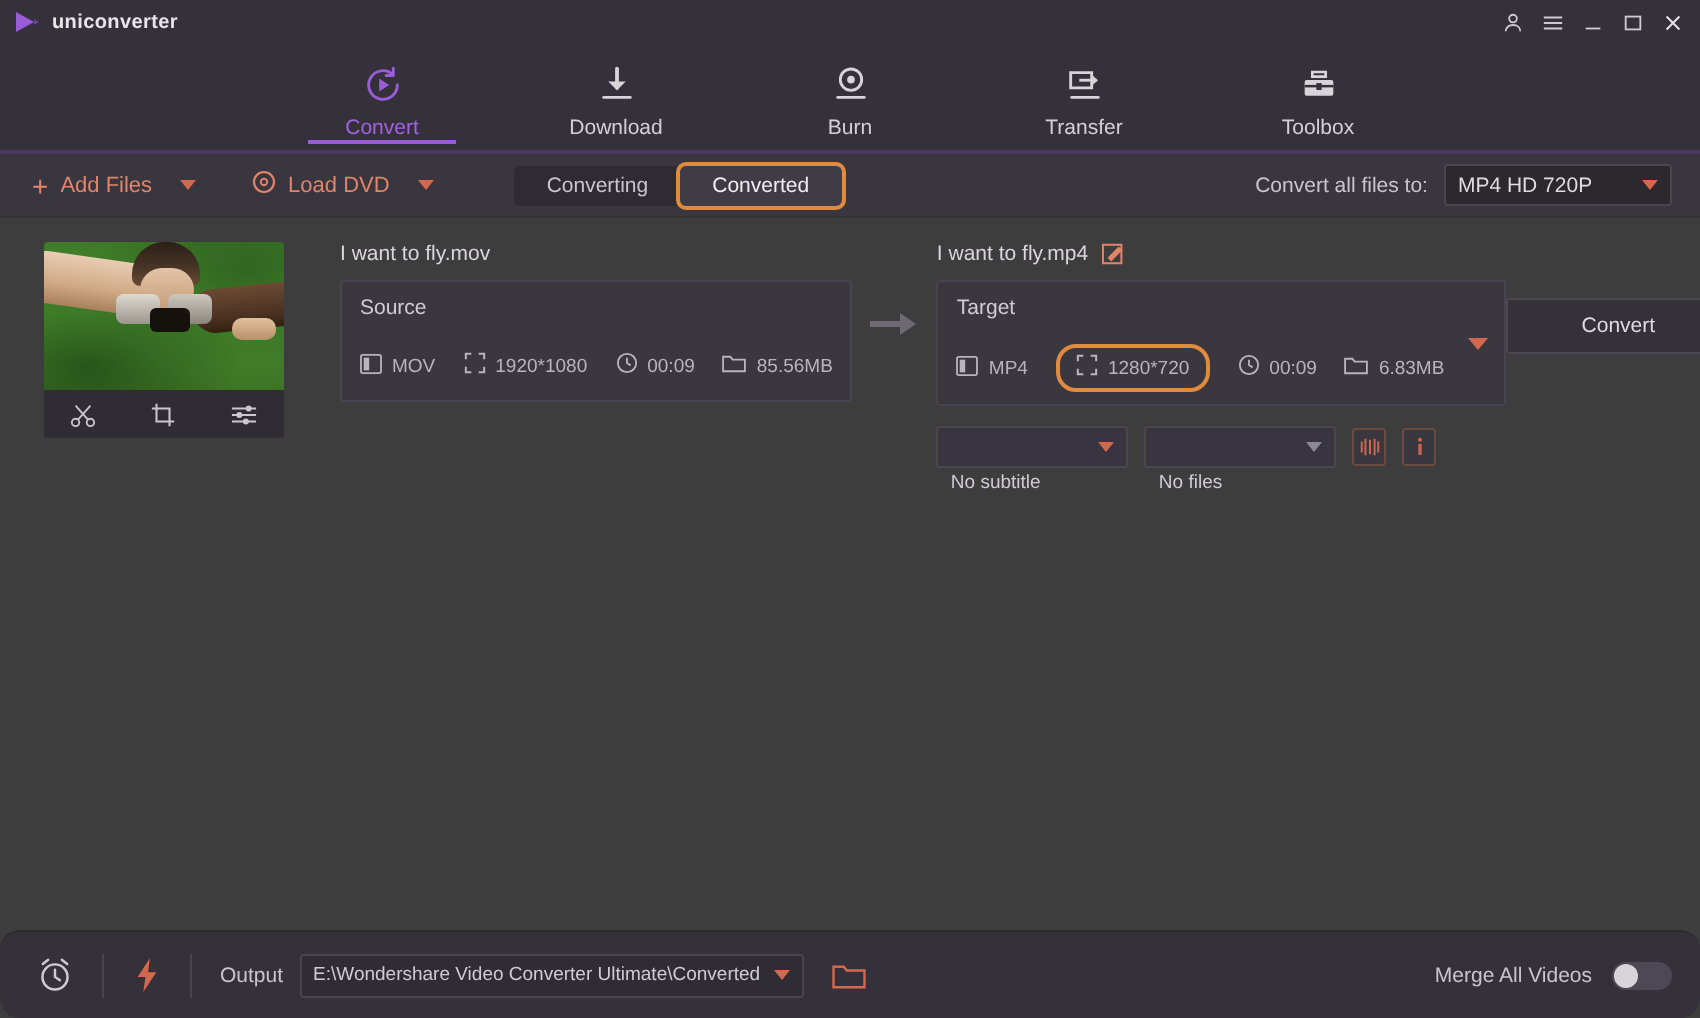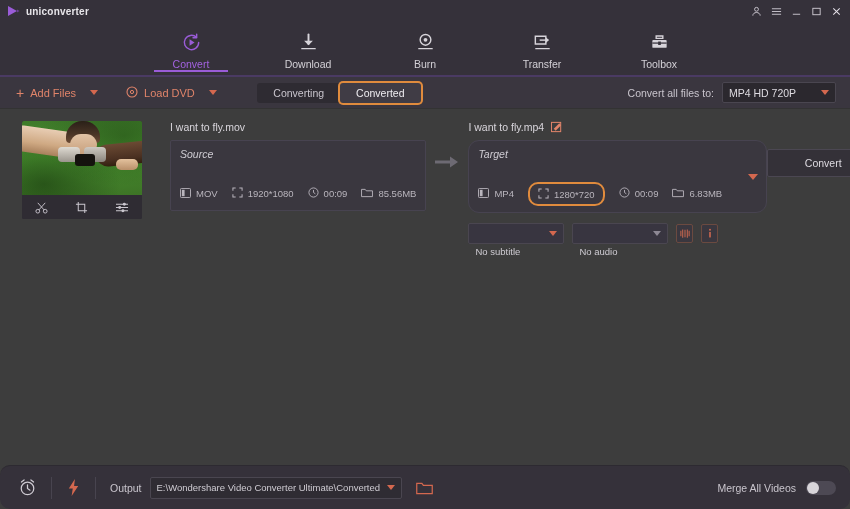--- a/index.html
+++ b/index.html
@@ -167,23 +167,23 @@
   .thumb-tools .tool { cursor: pointer; color: #cbc7cf; display: flex; }
 
   .src-block { flex: 0 0 262px; padding-left: 28px; }
   .file-title { font-size: 10.5px; color: #d9d6dc; margin-bottom: 7px; }
   .file-title-row { display: flex; align-items: flex-end; gap: 7px; margin-bottom: 7px; }
   .edit-icon { cursor: pointer; display: flex; }
   .info-card {
     background: #3a373f; border: 1px solid #474350; border-radius: 2px;
     padding: 7px 9px 8px 9px; position: relative;
   }
-  .info-card.target { padding-right: 44px; border-radius: 11px; }
-  .card-head { font-size: 10.5px; color: #cfccd3; margin-bottom: 24px; font-style: italic; }
-  .card-metrics { display: flex; align-items: flex-start; gap: 14px; margin-top: 12px; }
+  .info-card.target { padding-right: 30px; }
+  .card-head { font-size: 10.5px; color: #cfccd3; margin-bottom: 14px; }
+  .card-metrics { display: flex; align-items: center; gap: 14px; margin-top: 12px; }
   .metric { display: flex; align-items: center; gap: 5px; }
   .metric-txt { font-size: 9.5px; color: #b9b5bd; white-space: nowrap; }
   .metric.ringed {
     border: 2px solid #e08b3d; border-radius: 10px; padding: 1px 8px;
     margin: -2px 0;
   }
   .card-caret {
     position: absolute; right: 8px; top: 50%; transform: translateY(-50%);
     width: 0; height: 0; border-left: 5px solid transparent;
     border-right: 5px solid transparent; border-top: 6px solid #d4684f;
@@ -552,21 +552,21 @@
           </div>
           <span class="card-caret"></span>
         </div>
 
         <div class="sub-row">
           <div class="sel-sm w1">
             <span class="sel-txt">No subtitle</span>
             <span class="sel-caret-o"></span>
           </div>
           <div class="sel-sm w2">
-            <span class="sel-txt">No audio</span>
+            <span class="sel-txt">No files</span>
             <span class="sel-caret-g"></span>
           </div>
           <div class="mini-btn">
             <svg width="12" height="11" viewBox="0 0 13 12">
               <path d="M2 3v6M4 1.5v9M6.5 2v8M9 1.5v9M11 3v6" stroke="#c9674f" stroke-width="1.1"></path>
             </svg>
           </div>
           <div class="mini-btn">
             <svg width="10" height="11" viewBox="0 0 10 12">
               <circle cx="5" cy="2" r="1.1" fill="#c9674f"></circle>

